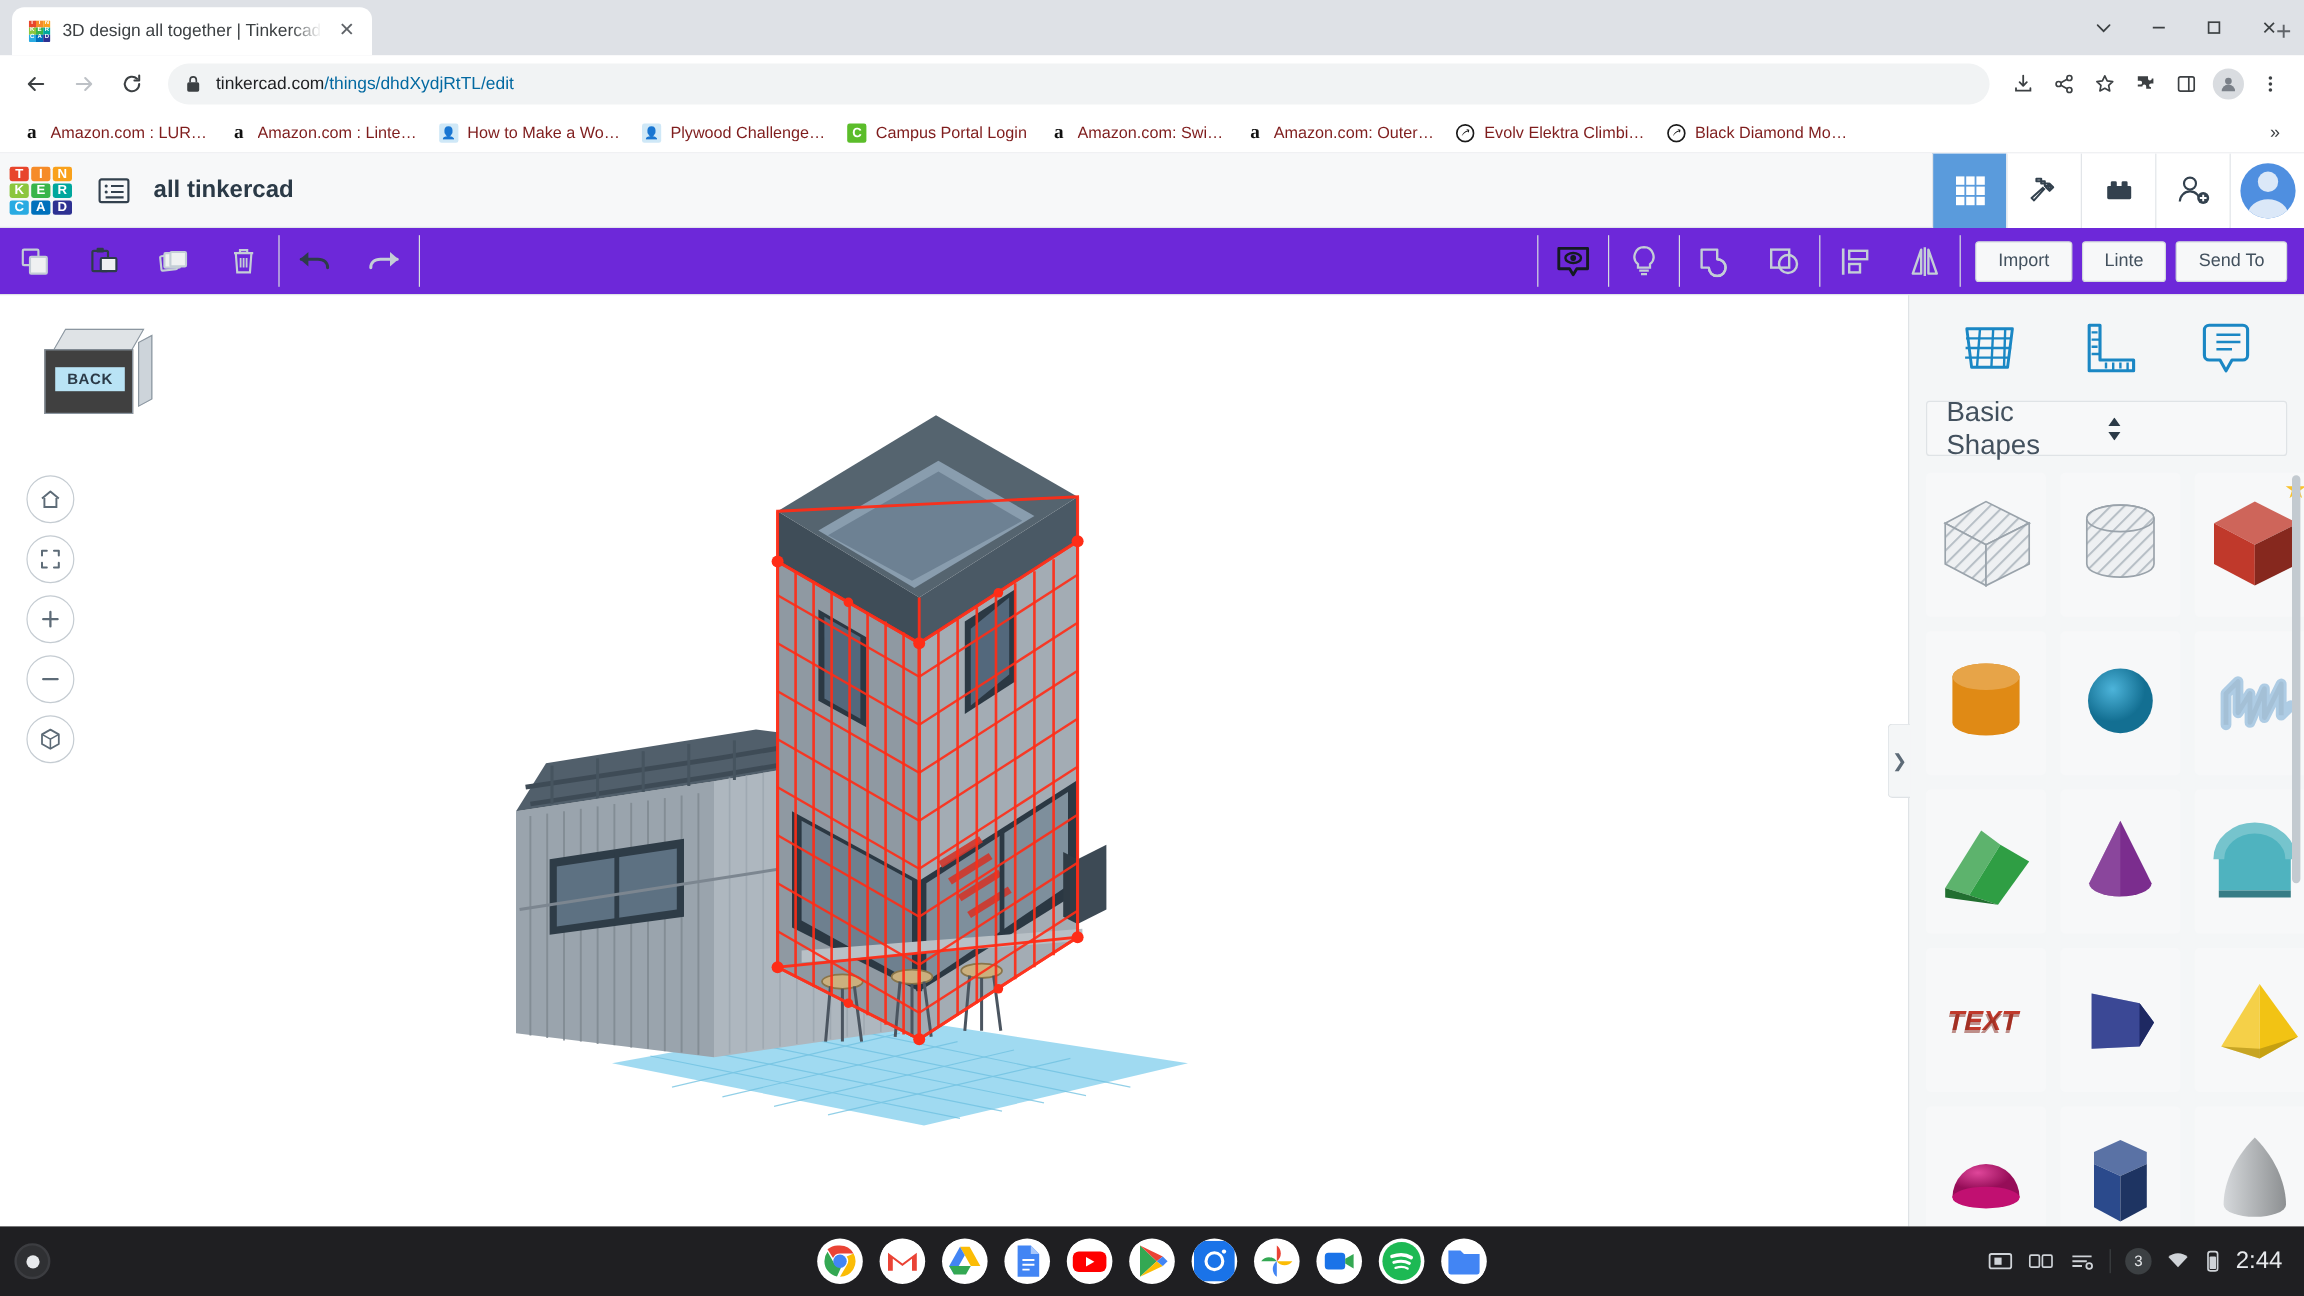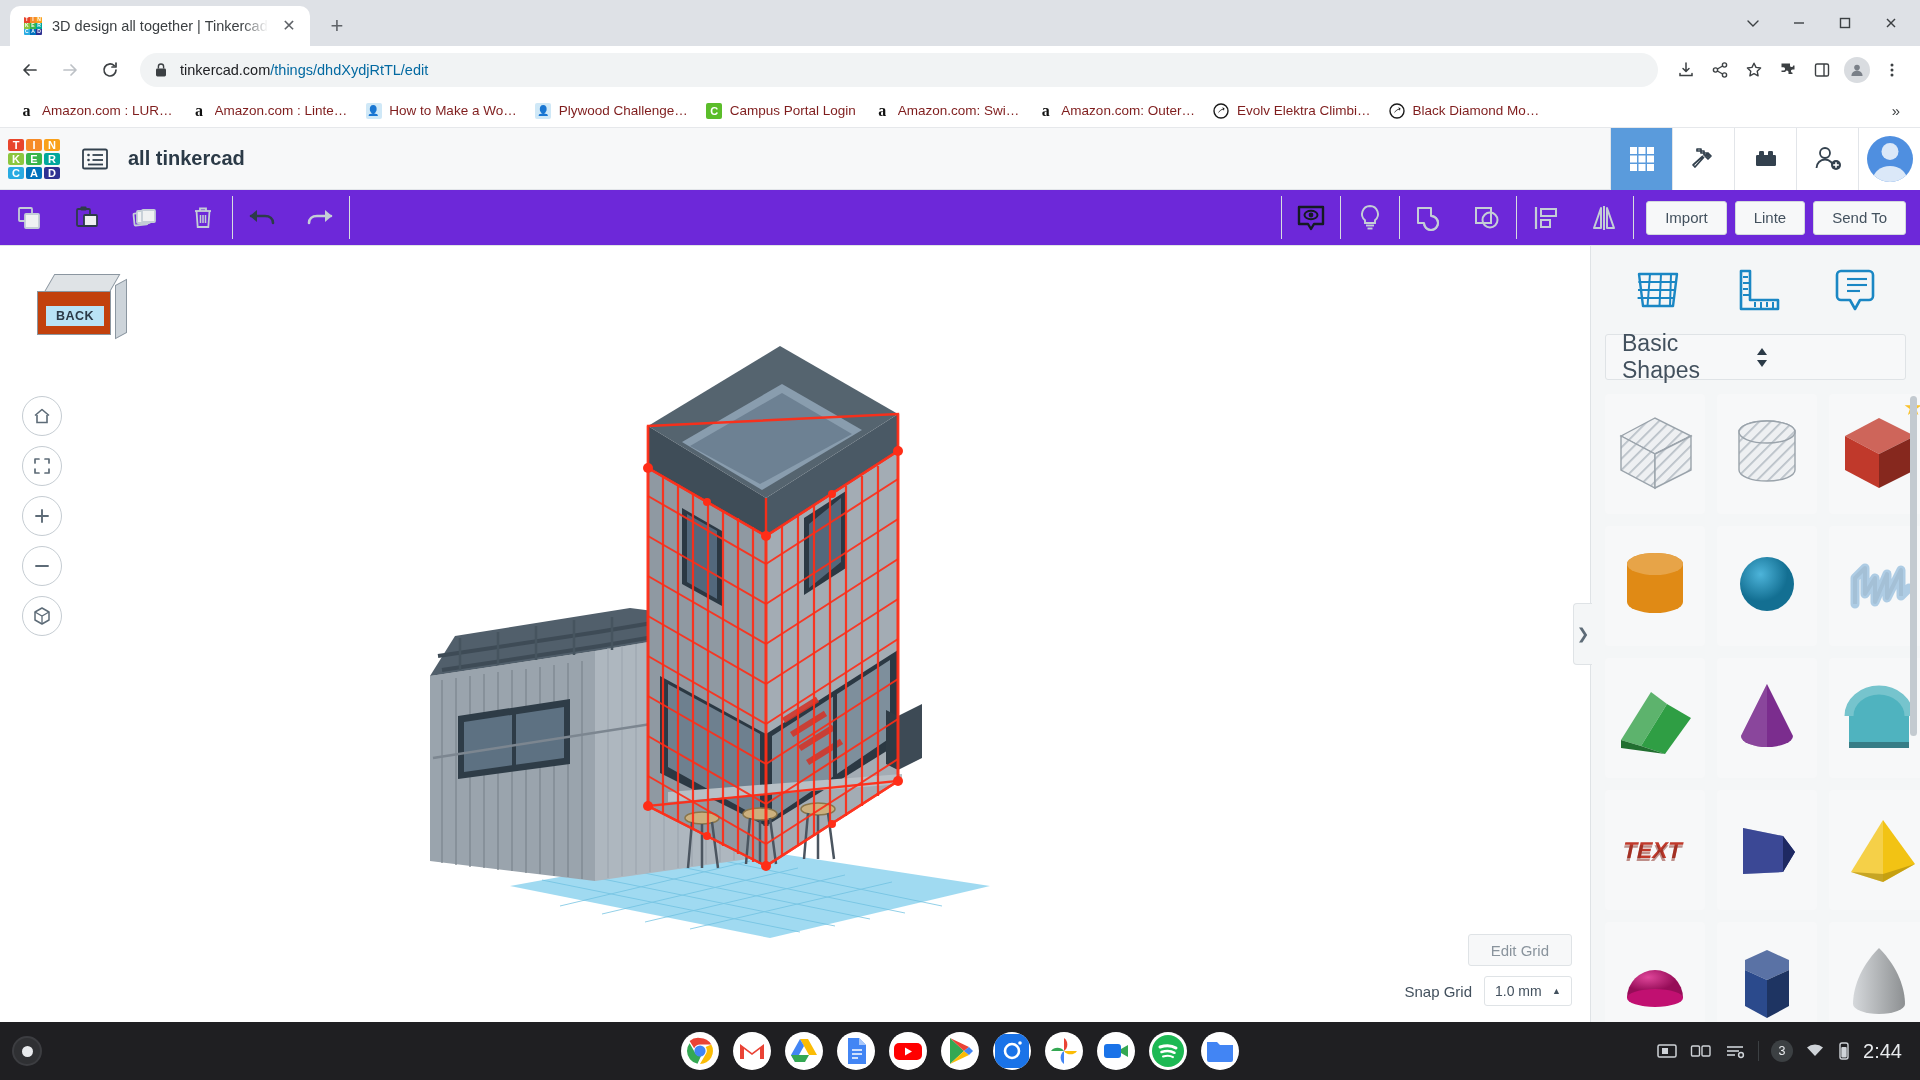--- a/index.html
+++ b/index.html
@@ -9,21 +9,21 @@
     font-family: "Liberation Sans", sans-serif;
     overflow: hidden;
     background: #ffffff;
   }
 
   
   .browser { width: 1920px; height: 1022px; display: flex; flex-direction: column; }
 
   .tabstrip {
     height: 46px; background: #dee1e6;
-    display: flex; align-items: flex-end; padding-left: 10px; position: relative;
+    display: flex; align-items: flex-end; padding-left: 10px; position: relative; justify-content: space-between;
   }
   .tab {
     height: 40px; width: 300px; background: #ffffff;
     border-radius: 10px 10px 0 0; display: flex; align-items: center;
     padding: 0 10px 0 14px; gap: 10px; position: relative;
   }
   .tab-favicon {
     width: 18px; height: 18px; flex: 0 0 18px;
     display: grid; grid-template-columns: repeat(3, 1fr); grid-template-rows: repeat(3, 1fr);
     gap: 0.5px; font-size: 5px; line-height: 5.5px; text-align: center;
@@ -171,22 +171,22 @@
   }
 
   
   .viewcube { position: absolute; left: 36px; top: 28px; width: 82px; height: 74px; }
   .vc-top {
     position: absolute; left: 8px; top: 0; width: 66px; height: 18px;
     background: #dfe3e6; border: 1.5px solid #8b96a0;
     transform: skewX(-30deg); transform-origin: bottom left;
   }
   .vc-face {
-    position: absolute; left: 1px; top: 17px; width: 74px; height: 44px;
-    background: #c2410c; border: 1.5px solid #8b96a0;
+    position: absolute; left: 1px; top: 17px; width: 74px; height: 54px;
+    background: #404040; border: 1.5px solid #8b96a0;
   }
   .vc-label {
     position: absolute; left: 8px; top: 14px; width: 58px; height: 20px;
     background: #b9e3f5; color: #2b3a47; font-size: 12.5px; font-weight: bold;
     display: flex; align-items: center; justify-content: center; letter-spacing: .5px;
   }
   .vc-side {
     position: absolute; right: -9px; top: 8px; width: 12px; height: 54px;
     background: #cdd4da; border: 1.5px solid #8b96a0;
     transform: skewY(-28deg);
@@ -872,30 +872,20 @@
             <circle cx="318" cy="560" r="5"></circle>
               <circle cx="436" cy="620" r="5"></circle>
               <circle cx="568" cy="535" r="5"></circle>
             <circle cx="377" cy="256" r="4"></circle>
               <circle cx="502" cy="248" r="4"></circle>
             <circle cx="377" cy="590" r="4"></circle>
               <circle cx="502" cy="578" r="4"></circle>
           </g>
         </svg>
 
-        <div class="grid-footer">
-          <div class="edit-grid-btn">Edit Grid</div>
-          <div class="snap-row">
-            <div class="snap-label">Snap Grid</div>
-            <div class="snap-select">
-              <span>1.0 mm</span>
-              <span style="font-size:9px;color:#43515e;">▲</span>
-            </div>
-          </div>
-        </div>
       </div>
 
       <div class="shapes-panel">
         <div class="panel-collapse">❯</div>
 
         <div class="panel-tabs">
           <div class="panel-tab">
             <svg width="52" height="48" viewBox="0 0 52 48">
               <path d="M8 8h38l-4 32H12z" stroke="#1a87c4" stroke-width="2.4" fill="none" stroke-linejoin="round"></path>
               <path d="M19 8l-2.5 32M30 8l-1.5 32M40 8l-1 32" stroke="#1a87c4" stroke-width="2"></path>

